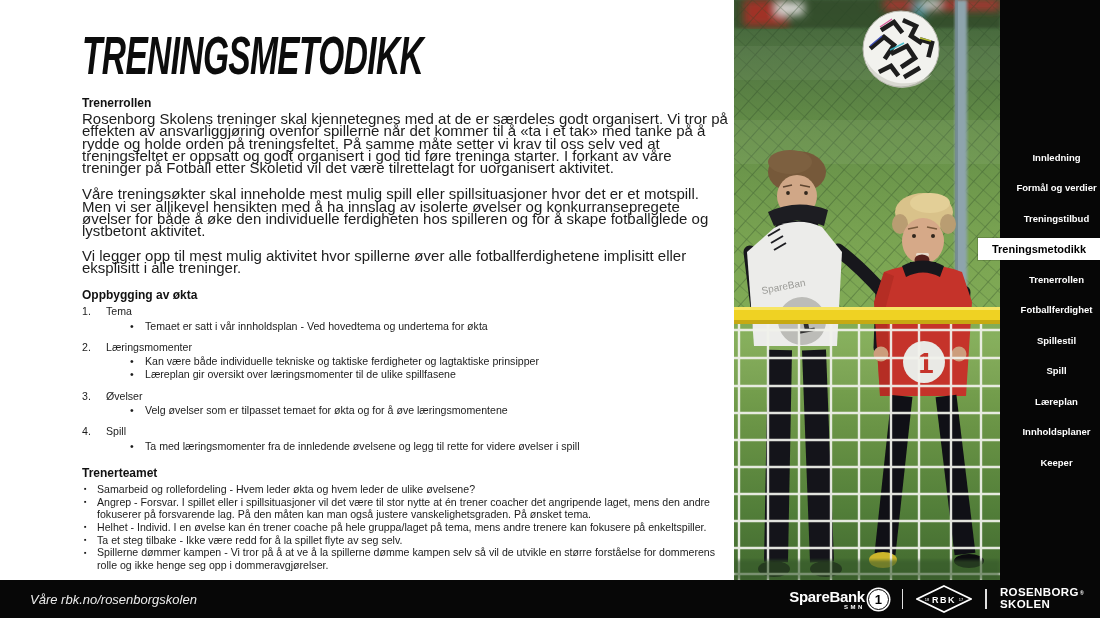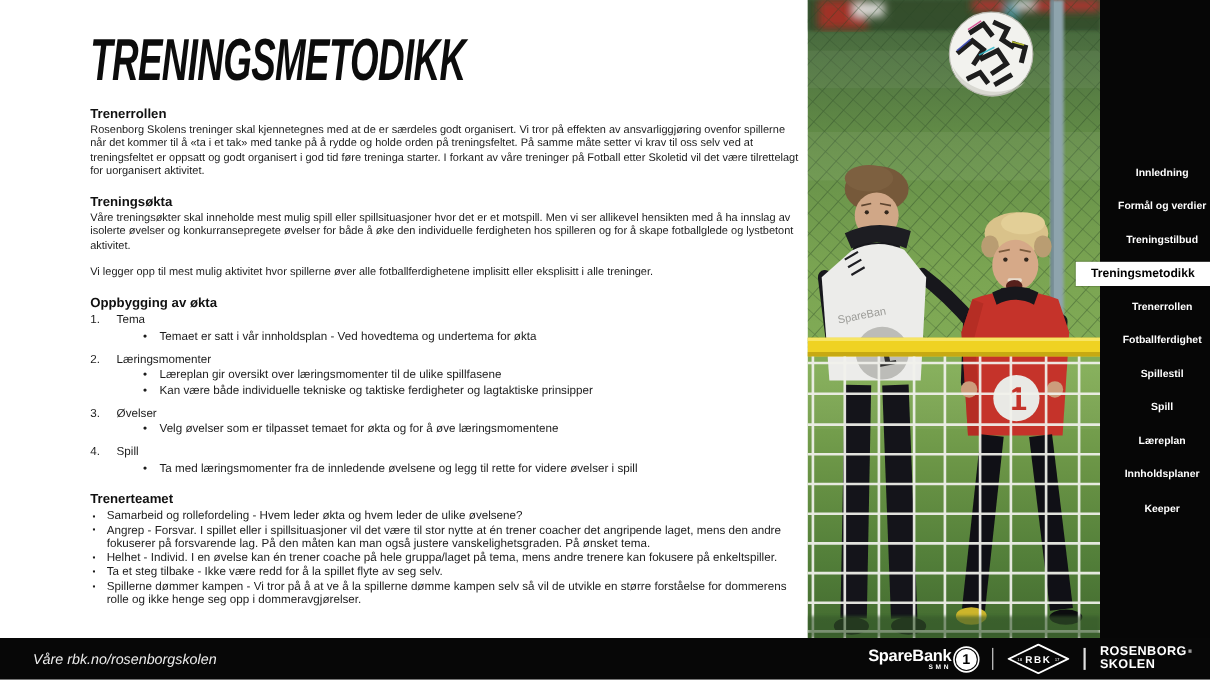--- a/index.html
+++ b/index.html
@@ -8,21 +8,21 @@
   .page { position:relative; width:1100px; height:618px; background:#ffffff; overflow:hidden; }
 
   
   .content { position:absolute; left:82px; top:24px; width:648px; color:#1c1c1c; }
   .title {
     font-size:54px; font-weight:900; font-style:italic;
     letter-spacing:-1px; margin:0 0 10px 0; color:#0c0c0c;
     transform:scaleX(0.62); transform-origin:left center; white-space:nowrap;
   }
   .content h2 { font-size:12px; font-weight:bold; margin:0 0 3px 0; color:#111; }
-  .content p { font-size:10px; line-height:12.3px; margin:0; }
+  .content p { font-size:15px; line-height:12.3px; margin:0; }
   .sec { margin-bottom:14px; }
   .para2 { margin-top:12px !important; }
 
   .oi { margin-bottom:9px; }
   .oi-head { display:flex; font-size:10.6px; line-height:12.3px; }
   .oi-num { width:24px; flex:0 0 24px; }
   .oi-bullets { list-style:none; margin:2px 0 0 0; padding:0 0 0 46px; }
   .oi-bullets li { position:relative; padding-left:17px; font-size:10.6px; line-height:12.3px; margin-top:1px; }
   .oi-bullets li::before { content:"•"; position:absolute; left:2px; top:0; }
 
@@ -69,21 +69,20 @@
 
   <div class="content">
     <h1 class="title">TRENINGSMETODIKK</h1>
 
     <div class="sec">
       <h2>Trenerrollen</h2>
       <p>Rosenborg Skolens treninger skal kjennetegnes med at de er særdeles godt organisert. Vi tror på effekten av ansvarliggjøring ovenfor spillerne når det kommer til å «ta i et tak» med tanke på å rydde og holde orden på treningsfeltet. På samme måte setter vi krav til oss selv ved at treningsfeltet er oppsatt og godt organisert i god tid føre treninga starter. I forkant av våre treninger på Fotball etter Skoletid vil det være tilrettelagt for uorganisert aktivitet.</p>
     </div>
 
     <div class="sec">
-      <h2>Treningsøkta</h2>
       <p>Våre treningsøkter skal inneholde mest mulig spill eller spillsituasjoner hvor det er et motspill. Men vi ser allikevel hensikten med å ha innslag av isolerte øvelser og konkurransepregete øvelser for både å øke den individuelle ferdigheten hos spilleren og for å skape fotballglede og lystbetont aktivitet.</p>
       <p class="para2">Vi legger opp til mest mulig aktivitet hvor spillerne øver alle fotballferdighetene implisitt eller eksplisitt i alle treninger.</p>
     </div>
 
     <div class="sec">
       <h2>Oppbygging av økta</h2>
 
       <div class="oi">
         <div class="oi-head">
           <span class="oi-num">1.</span>
@@ -93,22 +92,22 @@
           <li>Temaet er satt i vår innholdsplan - Ved hovedtema og undertema for økta</li>
         </ul>
       </div>
 
       <div class="oi">
         <div class="oi-head">
           <span class="oi-num">2.</span>
           <span>Læringsmomenter</span>
         </div>
         <ul class="oi-bullets">
+          <li>Kan være både individuelle tekniske og taktiske ferdigheter og lagtaktiske prinsipper</li>
           <li>Læreplan gir oversikt over læringsmomenter til de ulike spillfasene</li>
-          <li>Kan være både individuelle tekniske og taktiske ferdigheter og lagtaktiske prinsipper</li>
         </ul>
       </div>
 
       <div class="oi">
         <div class="oi-head">
           <span class="oi-num">3.</span>
           <span>Øvelser</span>
         </div>
         <ul class="oi-bullets">
           <li>Velg øvelser som er tilpasset temaet for økta og for å øve læringsmomentene</li>

